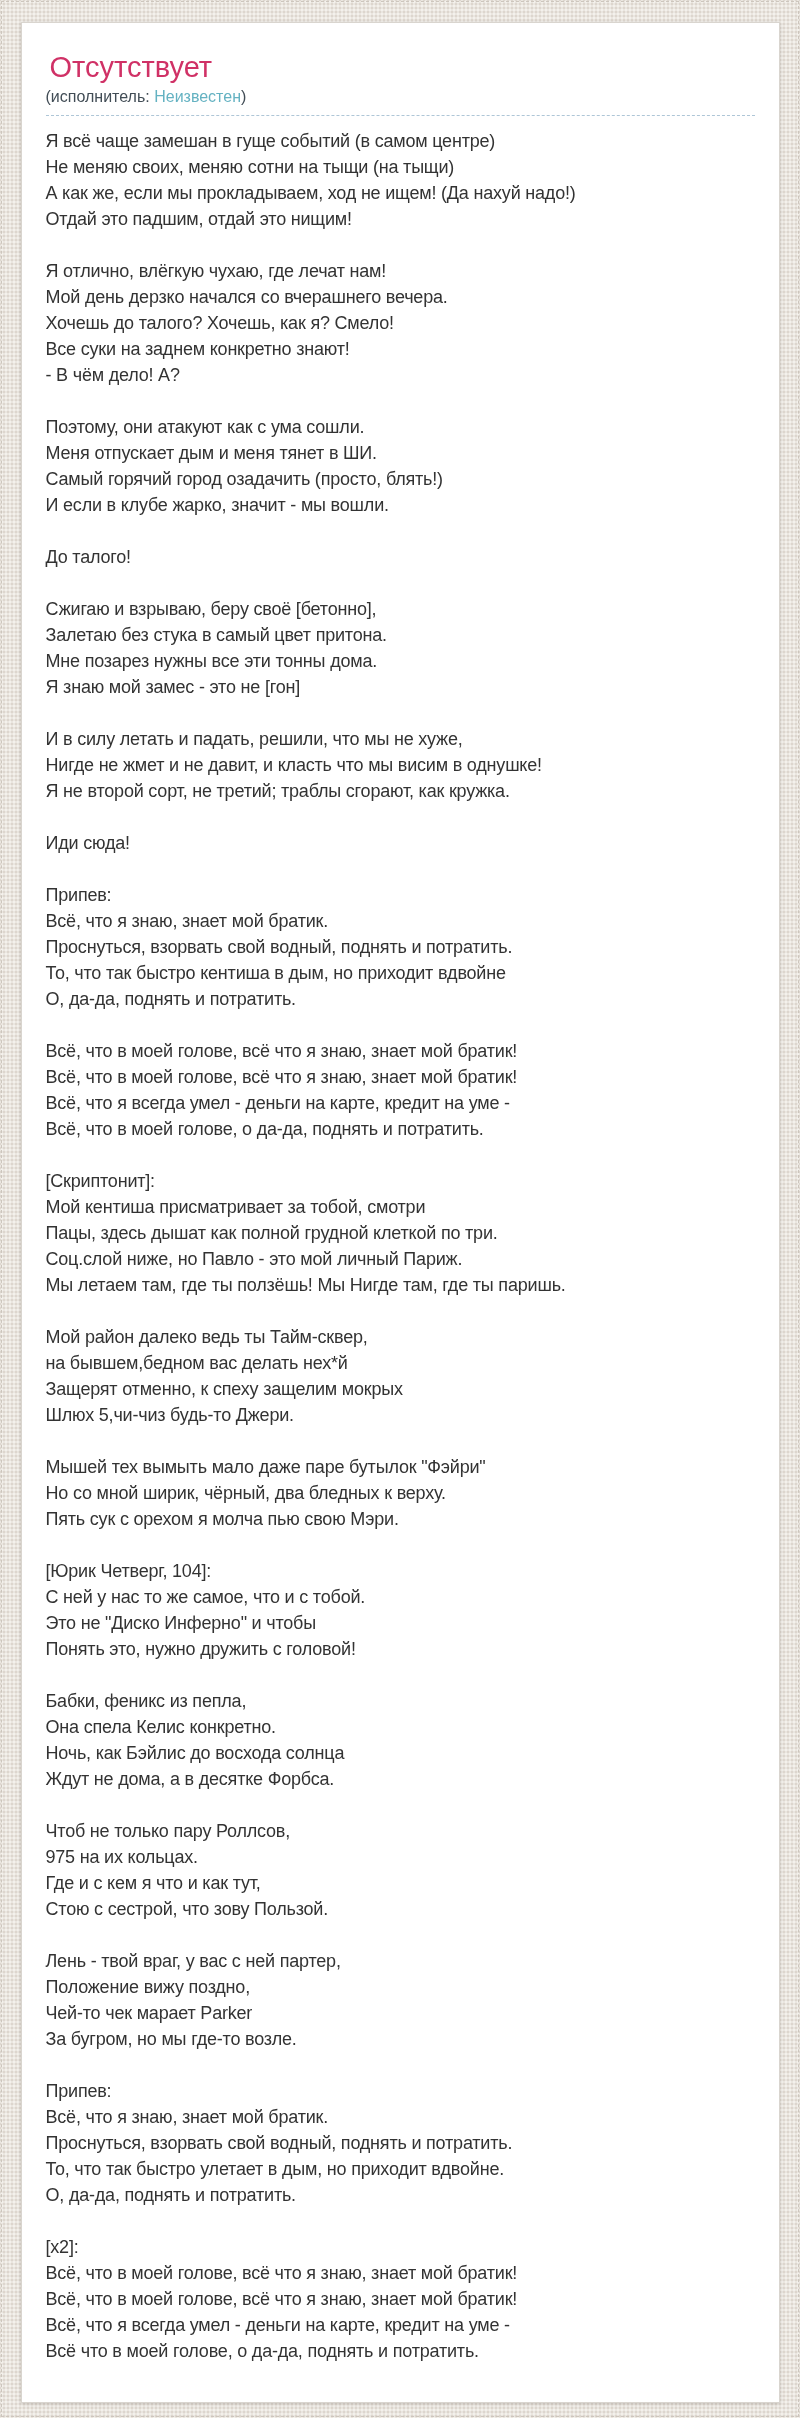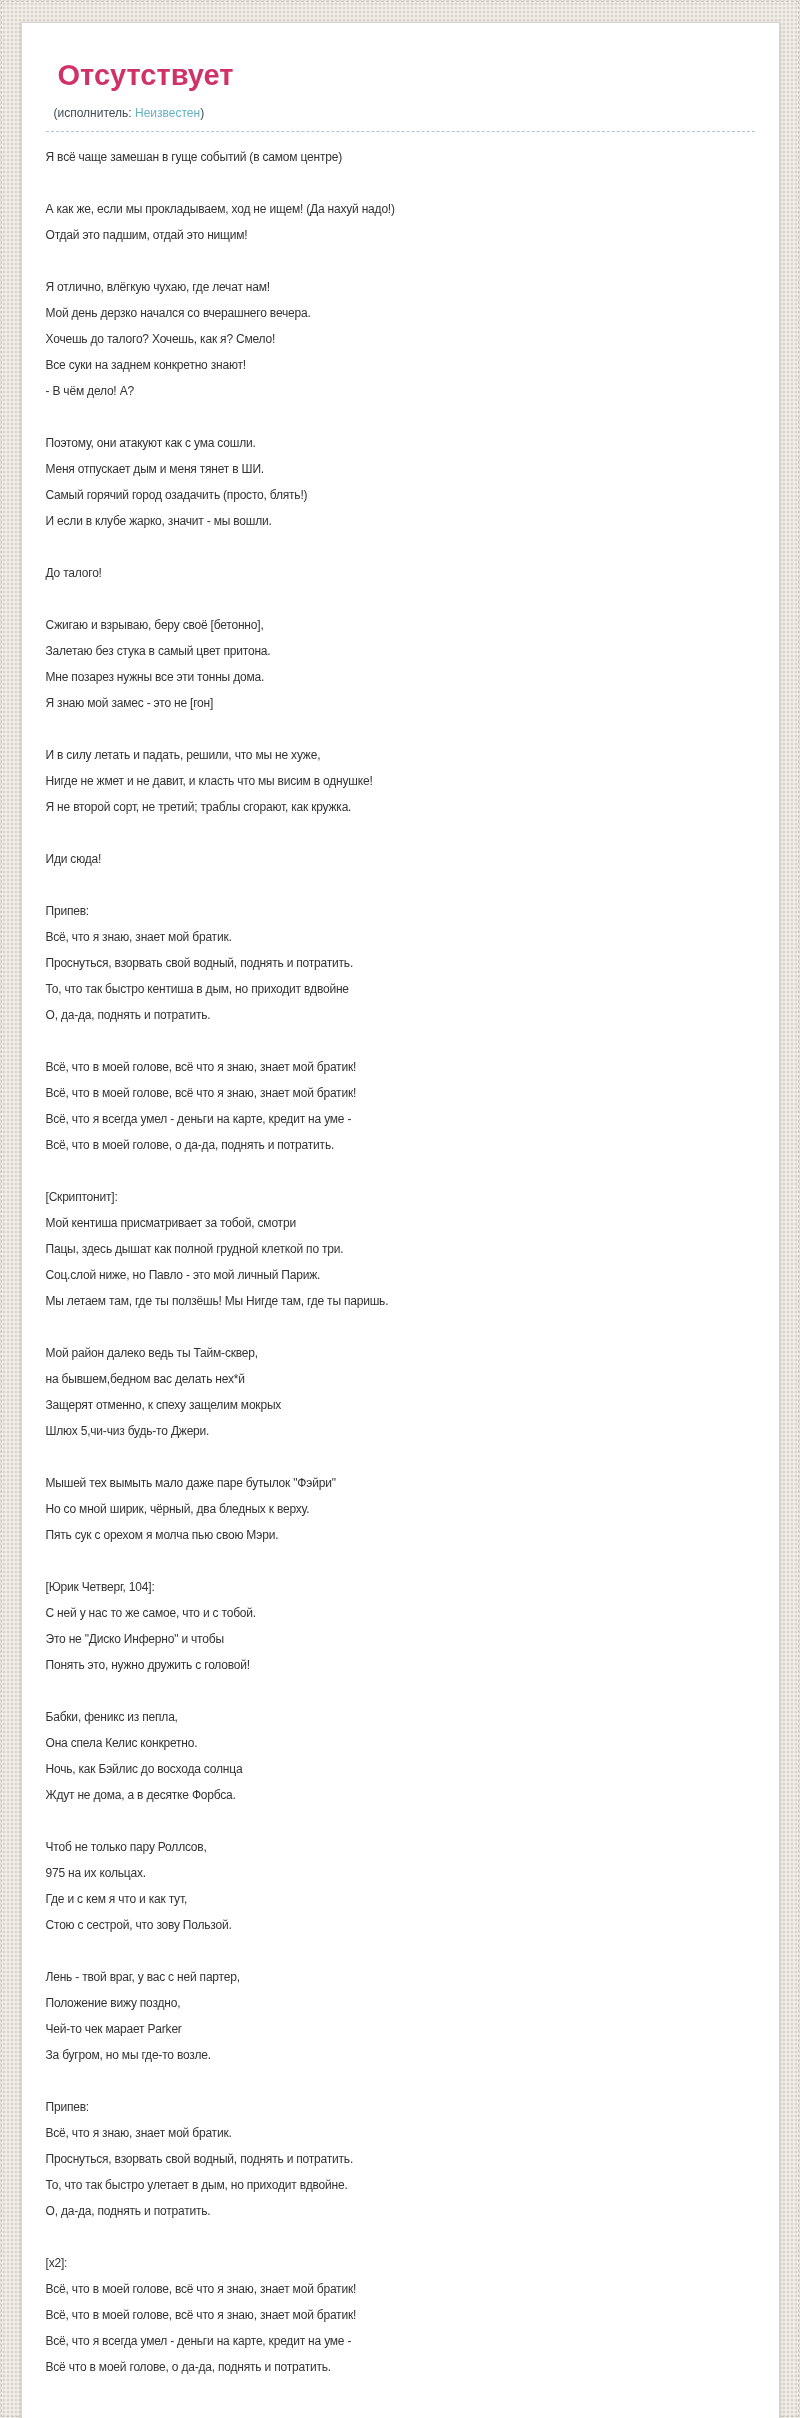--- a/index.html
+++ b/index.html
@@ -36,49 +36,48 @@
     width: 759px;
     margin: 22px auto 0 auto;
     box-sizing: border-box;
     background: #ffffff;
     border: 1px solid #d9d5cf;
     box-shadow: 0 1px 4px rgba(0,0,0,0.15);
     padding: 24px 24px 38px 24px;
     min-height: 2350px;
   }
   h1.song-title {
-    margin: 12px;
+    margin: 4px;
     padding: 0;
     font-size: 29px;
     line-height: 32px;
-    font-weight: bold;
+    font-weight: normal;
     color: #d03166;
     letter-spacing: 0;
   }
   .artist-line {
     margin-top: 3px;
-    font-size: 12px;
+    font-size: 16px;
     line-height: 20px;
     color: #414c55;
-    margin-left: 8px;
   }
   .artist-line a {
     color: #64b2c2;
     text-decoration: none;
     cursor: pointer;
   }
   hr.sep {
     border: none;
     border-top: 1px dashed #aec6d7;
     margin: 8px 0 0 0;
     height: 0;
   }
   .lyrics {
     color: #333333;
-    font-size: 12px;
+    font-size: 18px;
     line-height: 26px;
     letter-spacing: -0.2px;
   }
   .lyrics p.stanza {
     margin: 26px 0 0 0;
   }
   .lyrics p.stanza:first-child {
     margin-top: 12px;
   }
 </style>
@@ -90,21 +89,21 @@
 
   <div class="card">
 
     <h1 class="song-title">Отсутствует</h1>
 
     <div class="artist-line"><span>(исполнитель:</span> <a>Неизвестен</a><span>)</span></div>
 
     <hr class="sep">
 
     <div class="lyrics">
-        <p class="stanza"><span>Я всё чаще замешан в гуще событий (в самом центре)</span><br><br><span>А как же, если мы прокладываем, ход не ищем! (Да нахуй надо!)</span><br><span>Отдай это падшим, отдай это нищим!</span></p>
+        <p class="stanza"><span>Я всё чаще замешан в гуще событий (в самом центре)</span><br><span>Не меняю своих, меняю сотни на тыщи (на тыщи)</span><br><span>А как же, если мы прокладываем, ход не ищем! (Да нахуй надо!)</span><br><span>Отдай это падшим, отдай это нищим!</span></p>
         <p class="stanza"><span>Я отлично, влёгкую чухаю, где лечат нам!</span><br><span>Мой день дерзко начался со вчерашнего вечера.</span><br><span>Хочешь до талого? Хочешь, как я? Смело!</span><br><span>Все суки на заднем конкретно знают!</span><br><span>- В чём дело! А?</span></p>
         <p class="stanza"><span>Поэтому, они атакуют как с ума сошли.</span><br><span>Меня отпускает дым и меня тянет в ШИ.</span><br><span>Самый горячий город озадачить (просто, блять!)</span><br><span>И если в клубе жарко, значит - мы вошли.</span></p>
         <p class="stanza"><span>До талого!</span></p>
         <p class="stanza"><span>Сжигаю и взрываю, беру своё [бетонно],</span><br><span>Залетаю без стука в самый цвет притона.</span><br><span>Мне позарез нужны все эти тонны дома.</span><br><span>Я знаю мой замес - это не [гон]</span></p>
         <p class="stanza"><span>И в силу летать и падать, решили, что мы не хуже,</span><br><span>Нигде не жмет и не давит, и класть что мы висим в однушке!</span><br><span>Я не второй сорт, не третий; траблы сгорают, как кружка.</span><br></p>
         <p class="stanza"><span>Иди сюда!</span></p>
         <p class="stanza"><span>Припев:</span><br><span>Всё, что я знаю, знает мой братик.</span><br><span>Проснуться, взорвать свой водный, поднять и потратить.</span><br><span>То, что так быстро кентиша в дым, но приходит вдвойне</span><br><span>О, да-да, поднять и потратить.</span></p>
         <p class="stanza"><span>Всё, что в моей голове, всё что я знаю, знает мой братик!</span><br><span>Всё, что в моей голове, всё что я знаю, знает мой братик!</span><br><span>Всё, что я всегда умел - деньги на карте, кредит на уме -</span><br><span>Всё, что в моей голове, о да-да, поднять и потратить.</span></p>
         <p class="stanza"><span>[Скриптонит]:</span><br><span>Мой кентиша присматривает за тобой, смотри</span><br><span>Пацы, здесь дышат как полной грудной клеткой по три.</span><br><span>Соц.слой ниже, но Павло - это мой личный Париж.</span><br><span>Мы летаем там, где ты ползёшь! Мы Нигде там, где ты паришь.</span></p>
         <p class="stanza"><span>Мой район далеко ведь ты Тайм-сквер,</span><br><span>на бывшем,бедном вас делать нех*й</span><br><span>Защерят отменно, к спеху защелим мокрых</span><br><span>Шлюх 5,чи-чиз будь-то Джери.</span></p>

